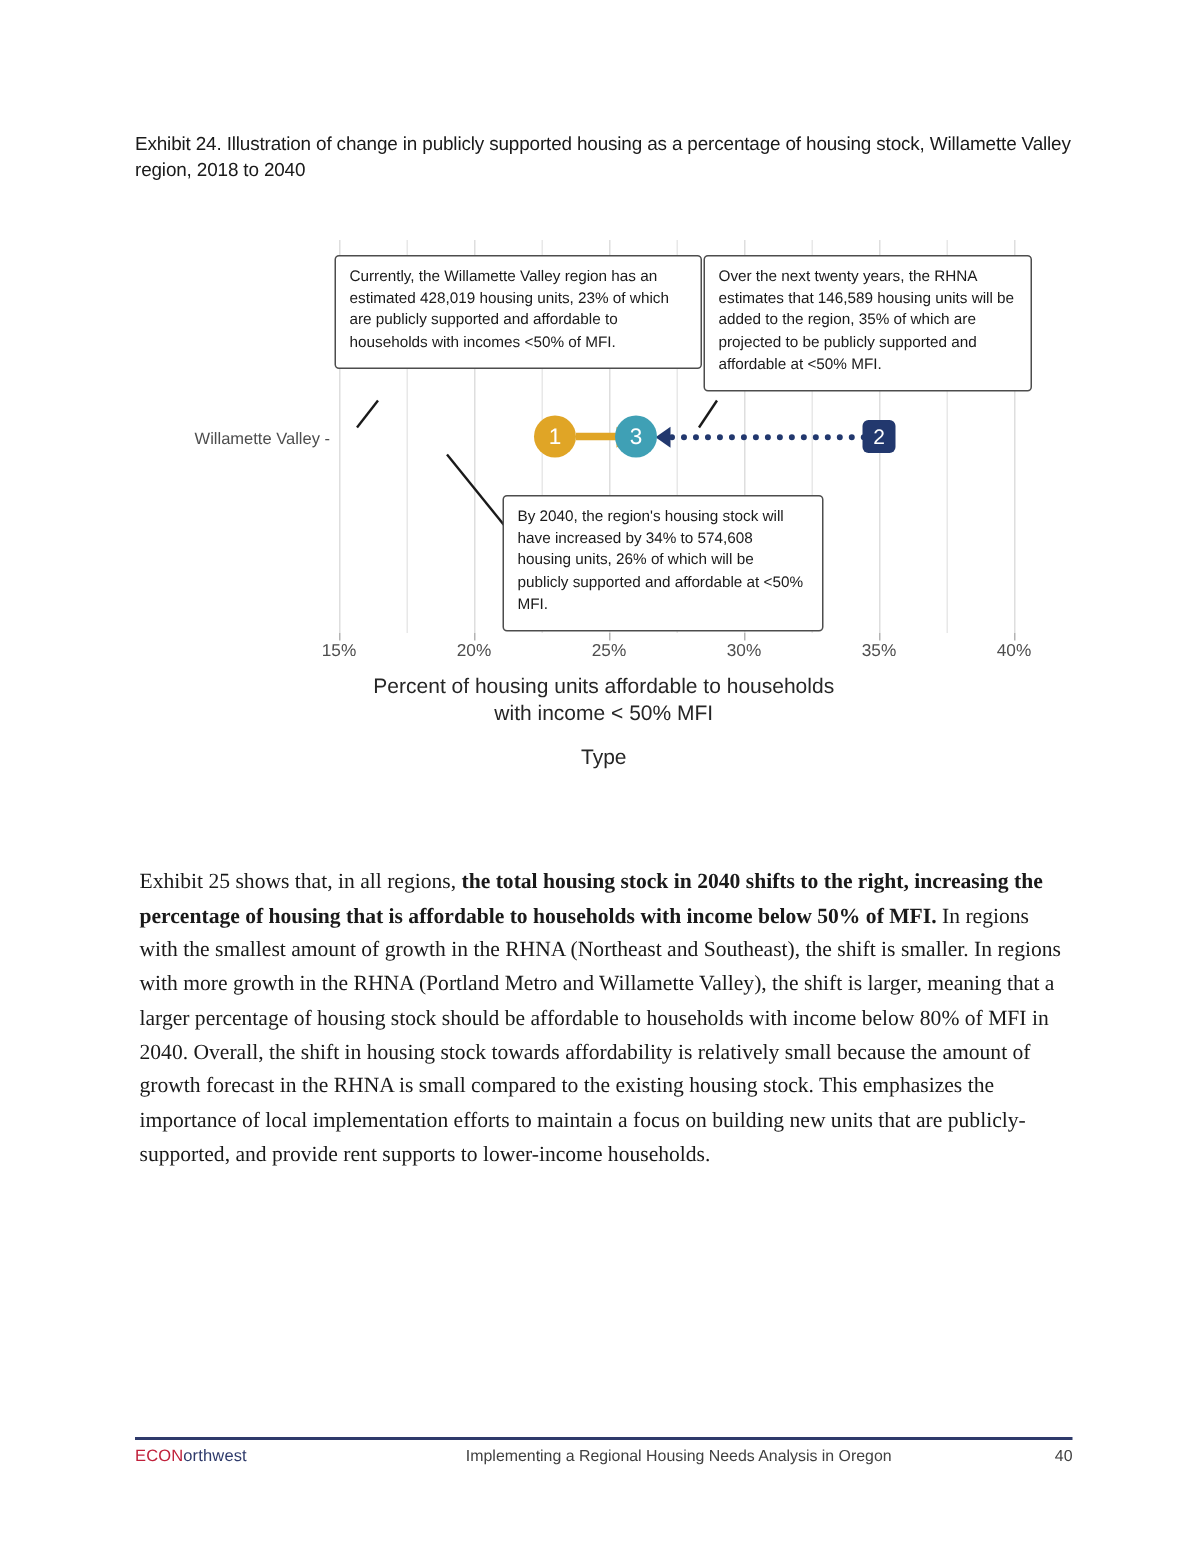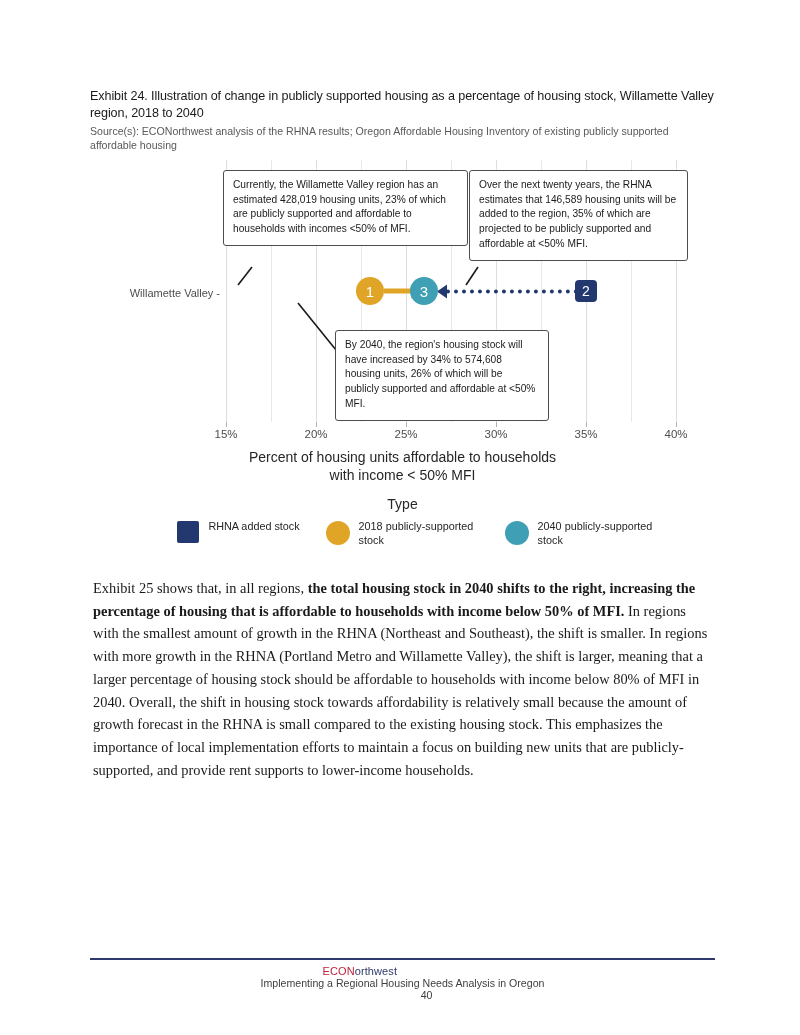--- a/index.html
+++ b/index.html
@@ -187,40 +187,37 @@
     color: #1a1a1a;
     text-align: left;
   }
   .body-copy b { font-weight: bold; margin-top: 42px; }
 
   
   .footer { position: absolute; left: 90px; top: 958px; width: 625px; }
   .footer-rule { height: 2px; background: #2e3a6b; width: 100%; }
   .footer-row {
     display: flex;
-    align-items: center;
     margin-top: 5px;
     font-size: 10.6px;
     color: #404040;
-    flex-direction: column;
   }
   .footer-logo { width: 160px; font-size: 11px; letter-spacing: 0.1px; }
   .footer-logo .econ { color: #c0203a; }
   .footer-logo .nw { color: #2e3a6b; }
   .footer-center { flex: 1; text-align: center; color: #404040; }
   .footer-page { width: 60px; text-align: right; color: #404040; }
 </style>
 </head>
 <body>
 
 <div class="page">
 
   <div class="exhibit-header">
     <div class="exhibit-title">Exhibit 24. Illustration of change in publicly supported housing as a percentage of housing stock, Willamette Valley region, 2018 to 2040</div>
-    <div class="exhibit-source">Source(s): ECONorthwest analysis of the RHNA results; Oregon Affordable Housing Inventory of existing publicly supported affordable housing</div>
   </div>
 
   <div class="chart">
 
     <div class="plot-area">
       <div class="gridline major" style="left:0px;"></div>
       <div class="gridline" style="left:45px;"></div>
       <div class="gridline major" style="left:90px;"></div>
       <div class="gridline" style="left:135px;"></div>
       <div class="gridline major" style="left:180px;"></div>
@@ -279,34 +276,20 @@
       <div class="tick-label" style="left:450px;">40%</div>
     </div>
 
     <div class="x-axis-title">
       <div>Percent of housing units affordable to households</div>
       <div>with income &lt; 50% MFI</div>
     </div>
 
     <div class="legend">
       <div class="legend-title">Type</div>
-      <div class="legend-items">
-        <div class="legend-item">
-          <span class="legend-swatch sq" style="background:#22386E;"></span>
-          <span class="legend-text">RHNA added stock</span>
-        </div>
-        <div class="legend-item">
-          <span class="legend-swatch ci" style="background:#E0A526;"></span>
-          <span class="legend-text">2018 publicly-supported stock</span>
-        </div>
-        <div class="legend-item">
-          <span class="legend-swatch ci" style="background:#3FA0B5;"></span>
-          <span class="legend-text">2040 publicly-supported stock</span>
-        </div>
-      </div>
     </div>
 
   </div>
 
   <div class="body-copy">
     <span>Exhibit 25 shows that, in all regions, </span><b>the total housing stock in 2040 shifts to the right, increasing the percentage of housing that is affordable to households with income below 50% of MFI.</b><span> In regions with the smallest amount of growth in the RHNA (Northeast and Southeast), the shift is smaller. In regions with more growth in the RHNA (Portland Metro and Willamette Valley), the shift is larger, meaning that a larger percentage of housing stock should be affordable to households with income below 80% of MFI in 2040. Overall, the shift in housing stock towards affordability is relatively small because the amount of growth forecast in the RHNA is small compared to the existing housing stock. This emphasizes the importance of local implementation efforts to maintain a focus on building new units that are publicly-supported, and provide rent supports to lower-income households.</span>
   </div>
 
   <div class="footer">
     <div class="footer-rule"></div>

